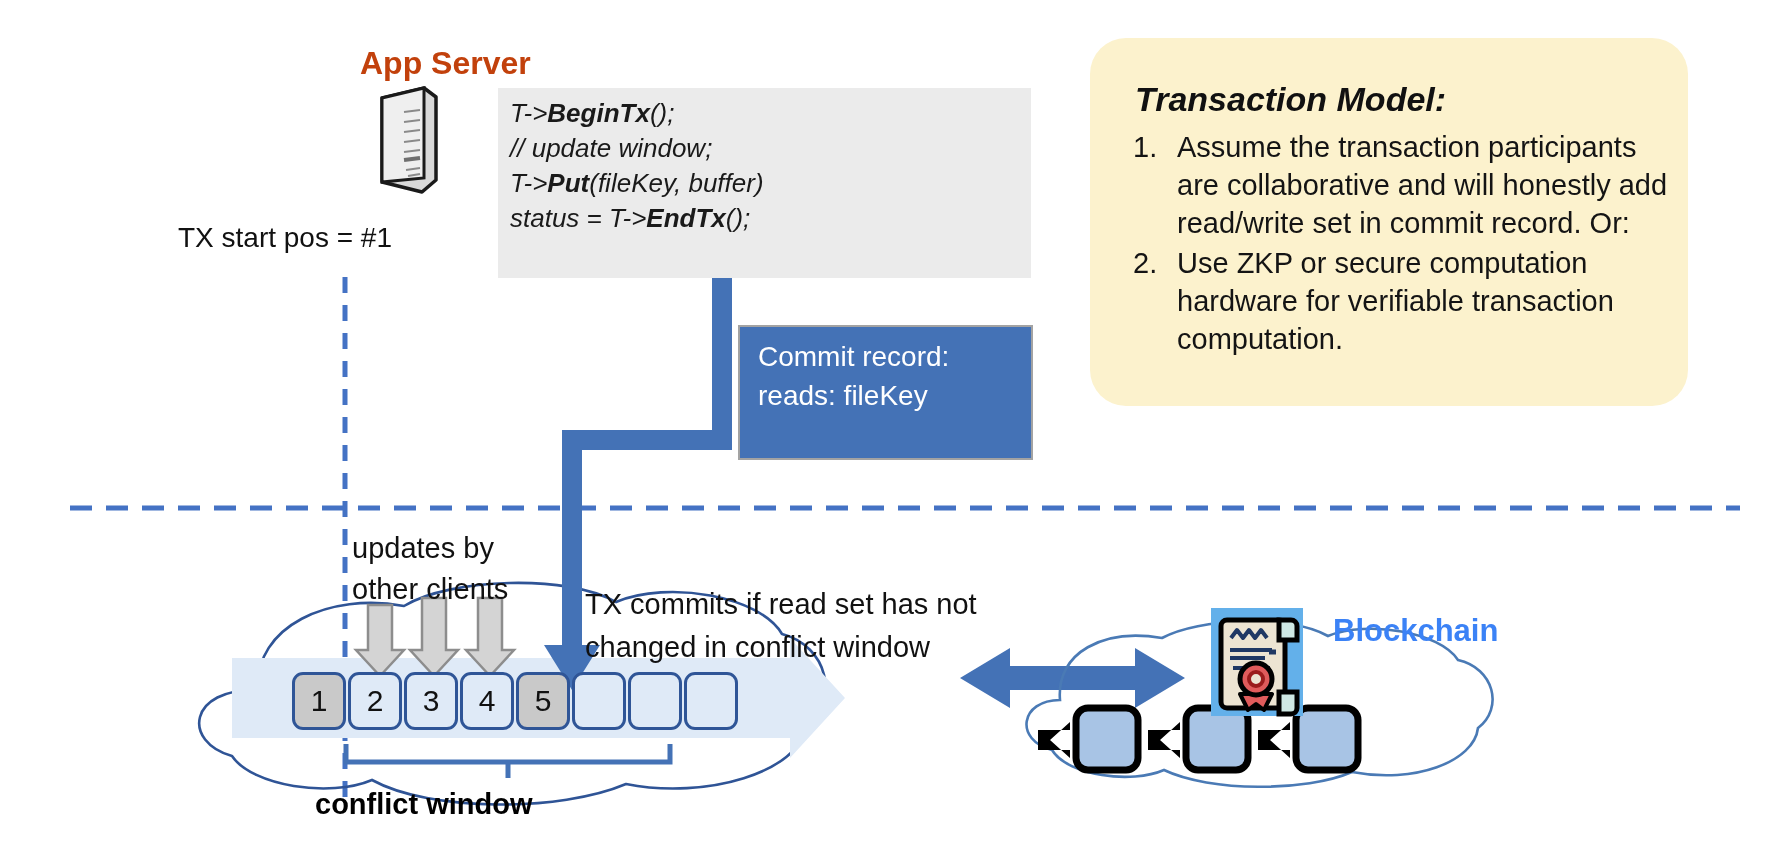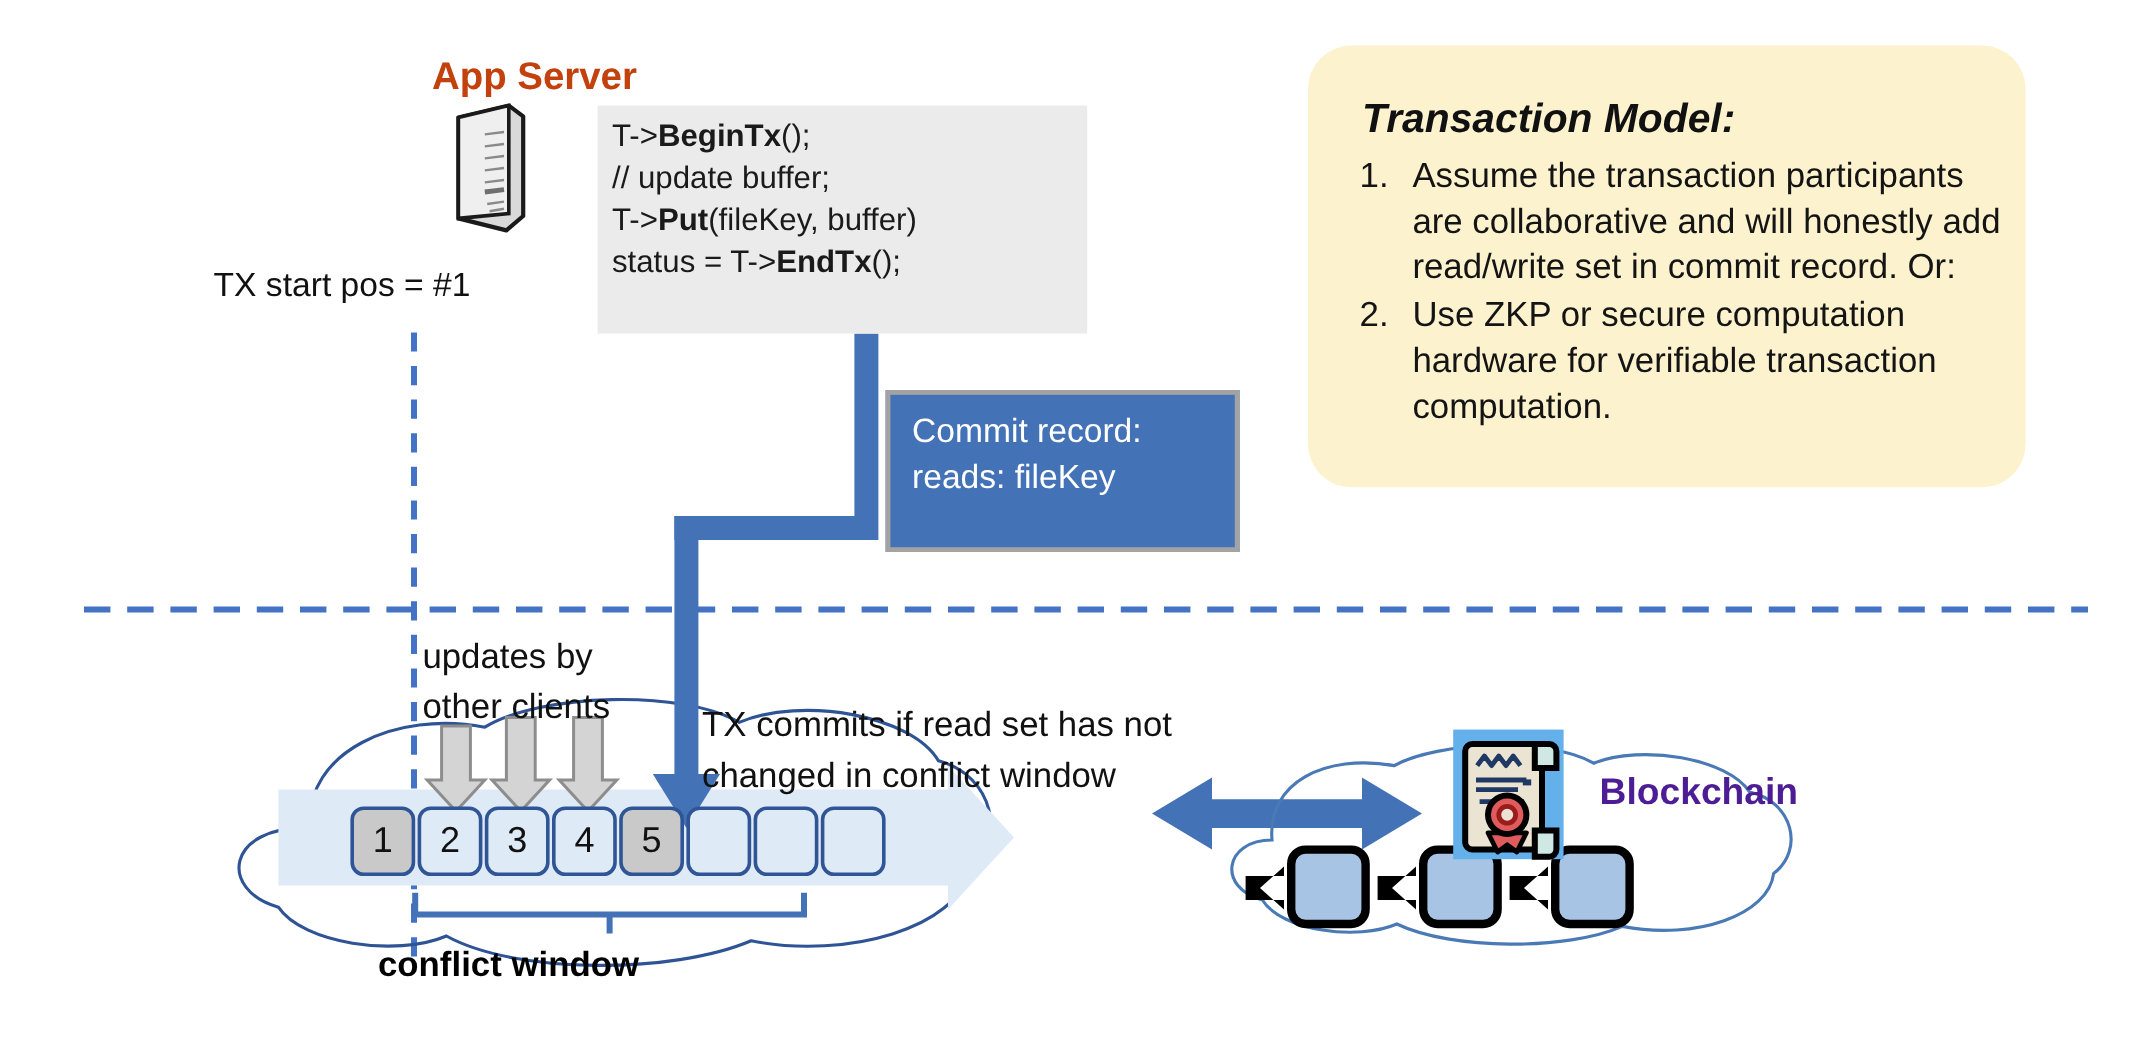--- a/index.html
+++ b/index.html
@@ -23,24 +23,25 @@
   
   .app-server-title {
     left: 360px; top: 45px;
     font-size: 32px;
     font-weight: bold;
     color: #c2410c;
     letter-spacing: 0px;
   }
   .code-box {
     left: 498px; top: 88px;
-    width: 408px; height: 190px;
+    width: 533px; height: 190px;
     background: #ebebeb;
     padding: 8px 0 0 12px;
     box-sizing: border-box;
+    font-style: italic;
   }
   .code-line {
     font-size: 26px;
     color: #1a1a1a;
     line-height: 35px;
     white-space: pre;
   }
   .code-line b { font-weight: bold; }
 
   .tx-start-label {
@@ -74,21 +75,21 @@
   }
   .tm-item { display: flex; margin-bottom: 2px; }
   .tm-num { width: 44px; flex: 0 0 44px; }
   .tm-text { flex: 1 1 auto; }
 
   
   .commit-box {
     left: 738px; top: 325px;
     width: 295px; height: 135px;
     background: #4472b6;
-    border: 4px solid #a3a3a3;
+    border: 2px solid #a3a3a3;
     box-sizing: border-box;
     padding: 10px 0 0 18px;
   }
   .commit-line {
     font-size: 28px;
     color: #ffffff;
     line-height: 39px;
     white-space: nowrap;
   }
 
@@ -106,24 +107,24 @@
     line-height: 43px;
     white-space: nowrap;
   }
   .conflict-window-label {
     left: 315px; top: 788px;
     font-size: 29px;
     font-weight: bold;
     color: #000000;
   }
   .blockchain-label {
-    left: 1333px; top: 642px;
+    left: 1333px; top: 613px;
     font-size: 31px;
     font-weight: bold;
-    color: #4c1d95;
+    color: #3b82f6;
   }
 
   
   .block {
     width: 54px; height: 58px;
     border: 3px solid #2f5597;
     border-radius: 11px;
     box-sizing: border-box;
     display: flex;
     align-items: center;
@@ -241,21 +242,21 @@
         <line x1="408" y1="176" x2="420" y2="174"></line>
       </g>
     </g>
 
   </svg>
 
   <div class="abs app-server-title">App Server</div>
 
   <div class="abs code-box">
     <div class="code-line"><span>T-&gt;</span><b>BeginTx</b><span>();</span></div>
-    <div class="code-line"><span>// update buffer;</span><b></b><span></span></div>
+    <div class="code-line"><span>// update window;</span><b></b><span></span></div>
     <div class="code-line"><span>T-&gt;</span><b>Put</b><span>(fileKey, buffer)</span></div>
     <div class="code-line"><span>status = T-&gt;</span><b>EndTx</b><span>();</span></div>
   </div>
 
   <div class="abs tx-start-label">TX start pos = #1</div>
 
   <div class="abs tm-box"></div>
   <div class="abs tm-title">Transaction Model:</div>
   <div class="abs tm-list">
     <div class="tm-item">

